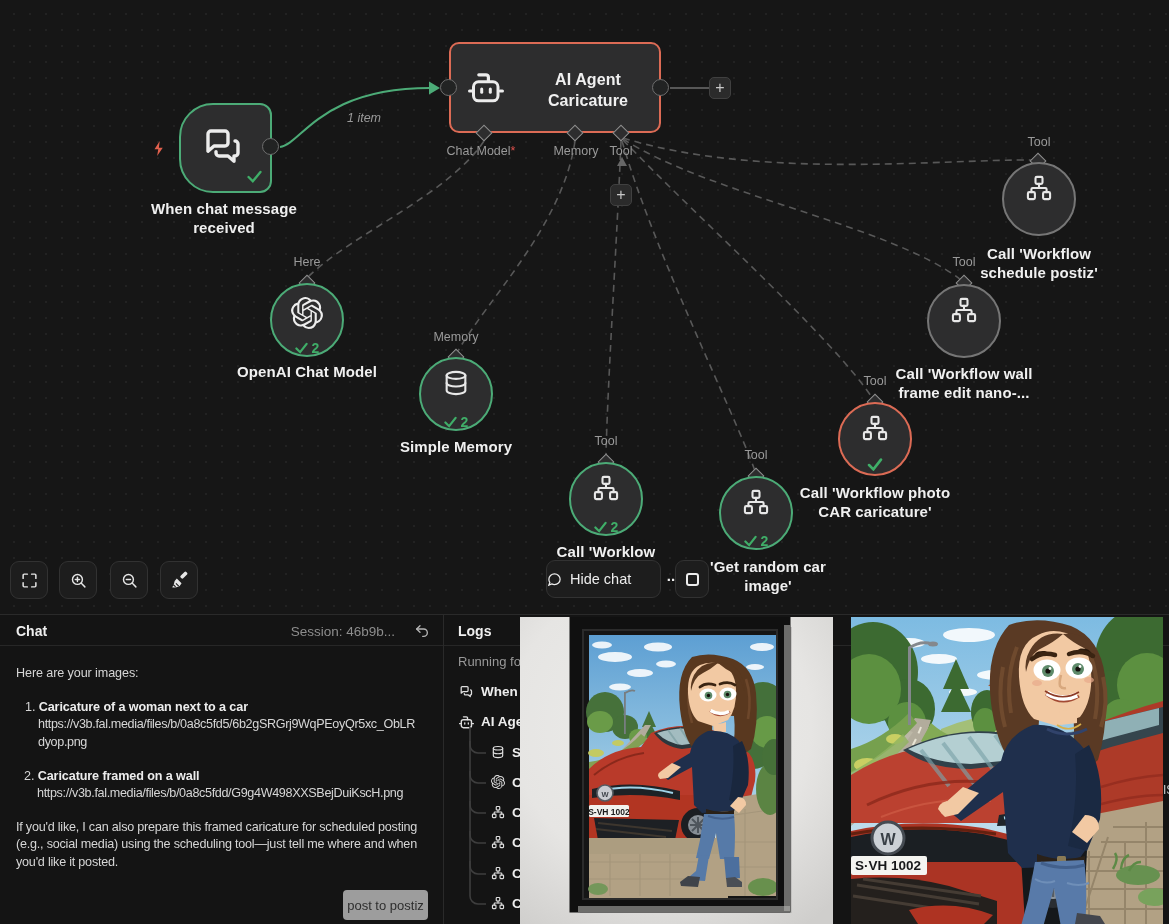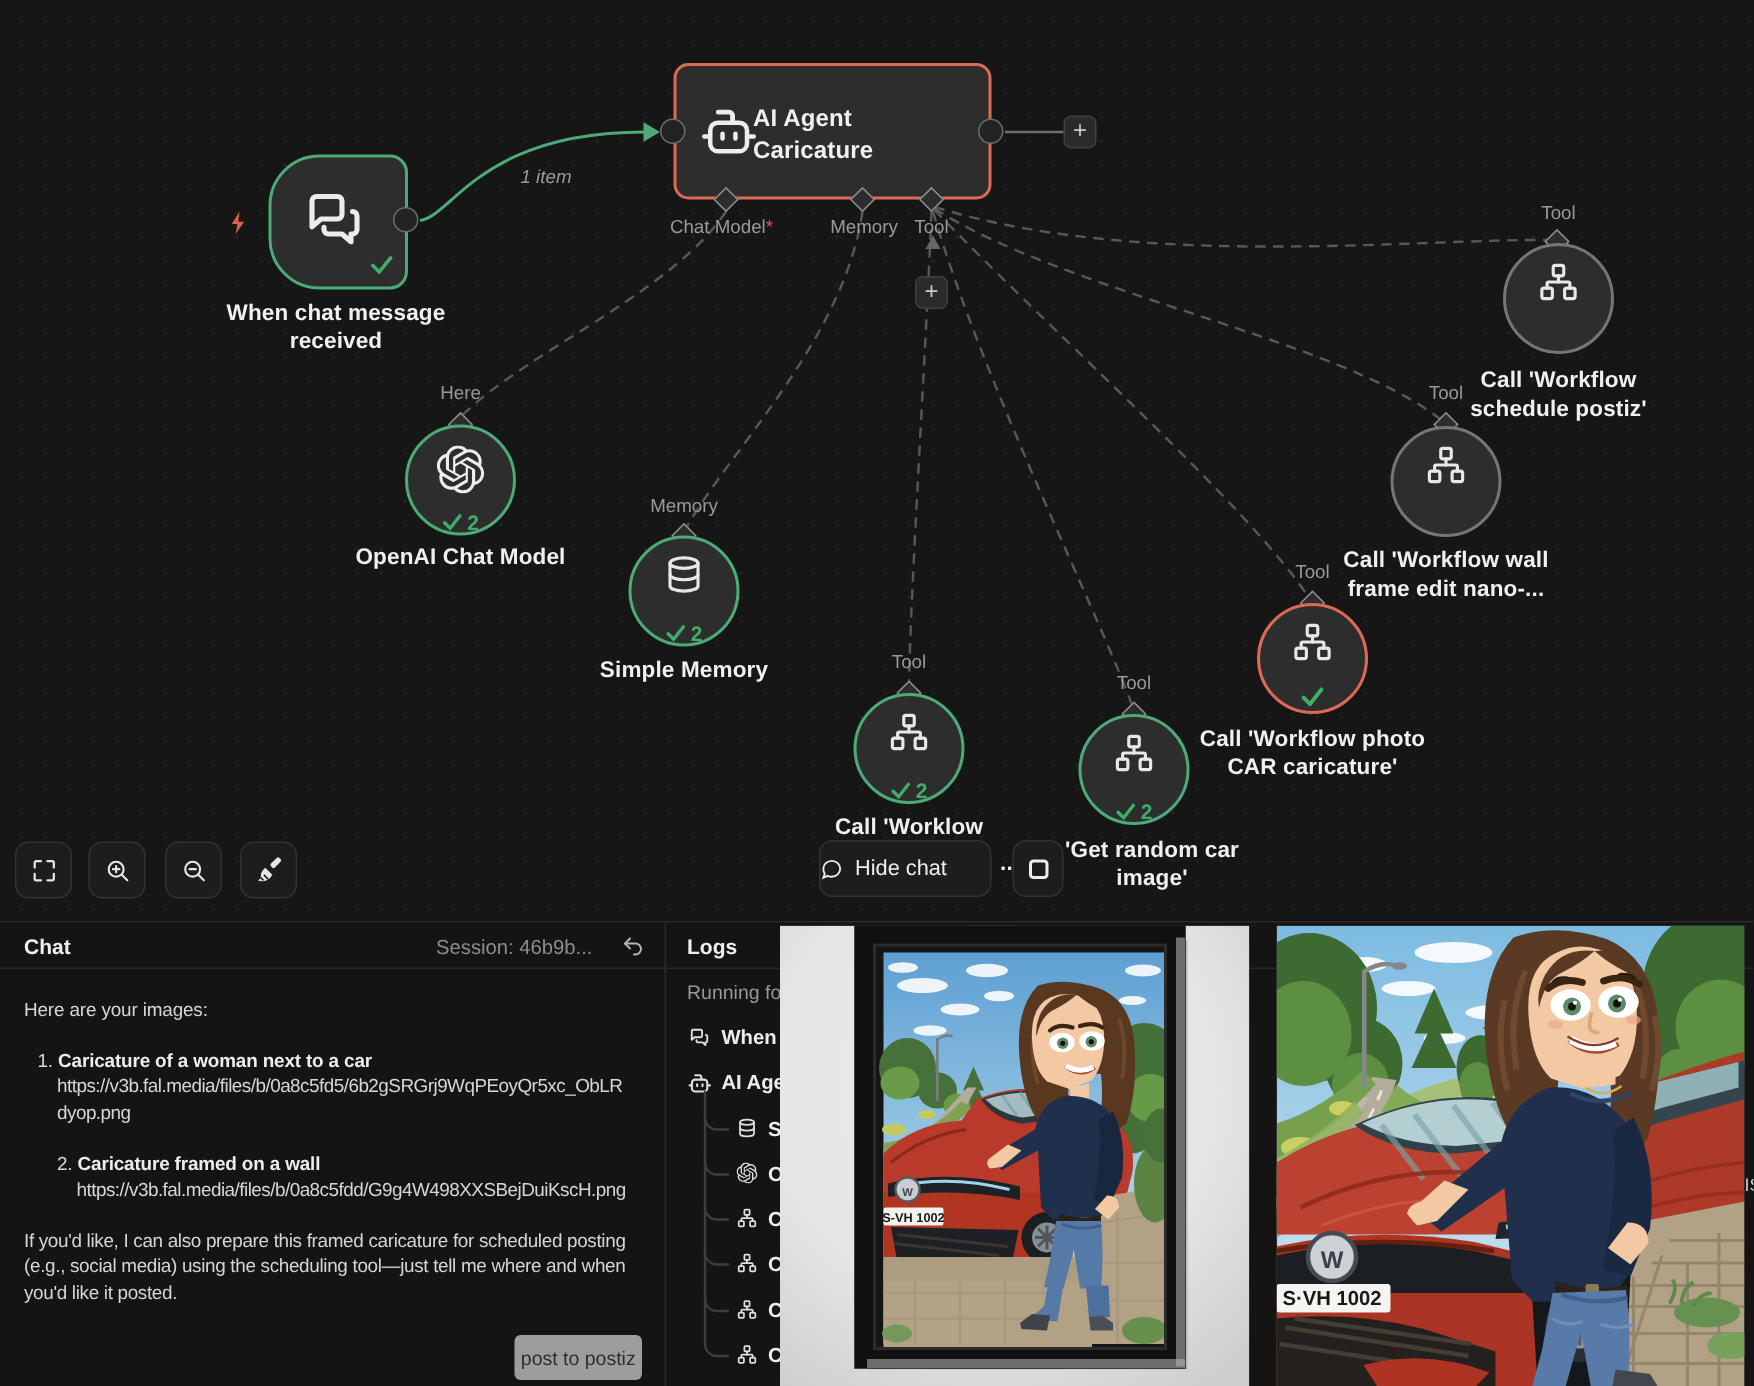--- a/index.html
+++ b/index.html
@@ -58,21 +58,21 @@
   <div class="nodelabel" style="left:124px;top:199px;width:200px;">When chat message<br>received</div>
 
   <div class="abs" style="left:449px;top:42px;width:212px;height:91px;background:#2d2d2e;border:2px solid #dc6b55;border-radius:10px;"></div>
   <svg class="abs" style="left:468px;top:70px" width="36" height="34" viewBox="0 0 36 34" fill="none" stroke="#ececec" stroke-width="3" stroke-linecap="round" stroke-linejoin="round">
     <rect x="5.5" y="11.8" width="24.5" height="19" rx="5"></rect>
     <path d="M10.8 4.8 h7.2 a2.4 2.4 0 0 1 2.4 2.4 V11.5" stroke-width="3.2"></path>
     <rect x="12.2" y="17.6" width="3" height="6.2" rx="1.5" fill="#ececec" stroke="none"></rect>
     <rect x="20.8" y="17.6" width="3" height="6.2" rx="1.5" fill="#ececec" stroke="none"></rect>
     <path d="M1.5 21 H4 M32 21 H34.5"></path>
   </svg>
-  <div class="nodelabel" style="left:502px;top:69px;width:140px;text-align:left;font-size:16px;line-height:21px;">AI Agent<br>Caricature</div>
+  <div class="nodelabel" style="left:518px;top:69px;width:140px;text-align:center;font-size:16px;line-height:21px;">AI Agent<br>Caricature</div>
   <div class="port" style="left:440px;top:79px;"></div>
   <div class="port" style="left:652px;top:79px;"></div>
   <div class="plusbtn" style="left:709px;top:77px;">+</div>
   <div class="diamond" style="left:478px;top:127px;"></div>
   <div class="diamond" style="left:569px;top:127px;"></div>
   <div class="diamond" style="left:615px;top:127px;"></div>
   <div class="portlabel" style="left:421px;top:144px;width:120px;">Chat Model<span style="color:#e0514d">*</span></div>
   <div class="portlabel" style="left:536px;top:144px;width:80px;">Memory</div>
   <div class="portlabel" style="left:591px;top:144px;width:60px;">Tool</div>
   <div class="plusbtn" style="left:610px;top:184px;">+</div>
@@ -225,21 +225,21 @@
   <div class="abs" style="left:443px;top:0;width:1px;height:310px;background:#2a2a2a;"></div>
   <div class="abs" style="left:458px;top:8px;color:#efefef;font-size:14px;font-weight:bold;">Logs</div>
 
   <div class="abs" style="left:16px;top:50px;width:425px;color:#d6d6d6;font-size:12.6px;line-height:17.2px;letter-spacing:-0.1px;">
     Here are your images:
     <div style="height:17px"></div>
     <div style="margin-left:9px;"><span style="color:#d6d6d6">1.</span>&nbsp;<b style="color:#ededed">Caricature of a woman next to a car</b><br>
     <span style="margin-left:13px;letter-spacing:-0.35px;">https://v3b.fal.media/files/b/0a8c5fd5/6b2gSRGrj9WqPEoyQr5xc_ObLR</span><br>
     <span style="margin-left:13px;letter-spacing:-0.35px;">dyop.png</span></div>
     <div style="height:17px"></div>
-    <div style="margin-left:22px;"><span>2.</span>&nbsp;<b style="color:#ededed">Caricature framed on a wall</b><br>
+    <div style="margin-left:8px;"><span>2.</span>&nbsp;<b style="color:#ededed">Caricature framed on a wall</b><br>
     <span style="margin-left:13px;letter-spacing:-0.35px;">https://v3b.fal.media/files/b/0a8c5fdd/G9g4W498XXSBejDuiKscH.png</span></div>
     <div style="height:17px"></div>
     <div style="letter-spacing:-0.22px;">If you'd like, I can also prepare this framed caricature for scheduled posting (e.g., social media) using the scheduling tool—just tell me where and when you'd like it posted.</div>
   </div>
   <div class="abs" style="left:343px;top:275px;width:85px;height:30px;background:#9d9d9d;border-radius:4px;color:#2e2e2e;font-size:13px;display:flex;align-items:center;justify-content:center;">post to postiz</div>
 
   <div class="abs" style="left:458px;top:39px;color:#989898;font-size:13px;">Running for</div>
   <svg class="abs" style="left:459px;top:69px" width="15" height="15" viewBox="0 0 24 24" fill="none" stroke="#dedede" stroke-width="2" stroke-linecap="round" stroke-linejoin="round">
       <path d="M3.5 5.5 a1.5 1.5 0 0 1 1.5 -1.5 h8 a1.5 1.5 0 0 1 1.5 1.5 v5 a1.5 1.5 0 0 1 -1.5 1.5 h-6.5 l-3 2.7 z"></path>
       <path d="M18.5 9.5 a1.5 1.5 0 0 1 1.5 1.5 v5 a1.5 1.5 0 0 1 -1.5 1.5 h-0.5 v2.7 l-3 -2.7 h-5 a1.5 1.5 0 0 1 -1.5 -1.5 v-0.8"></path>

